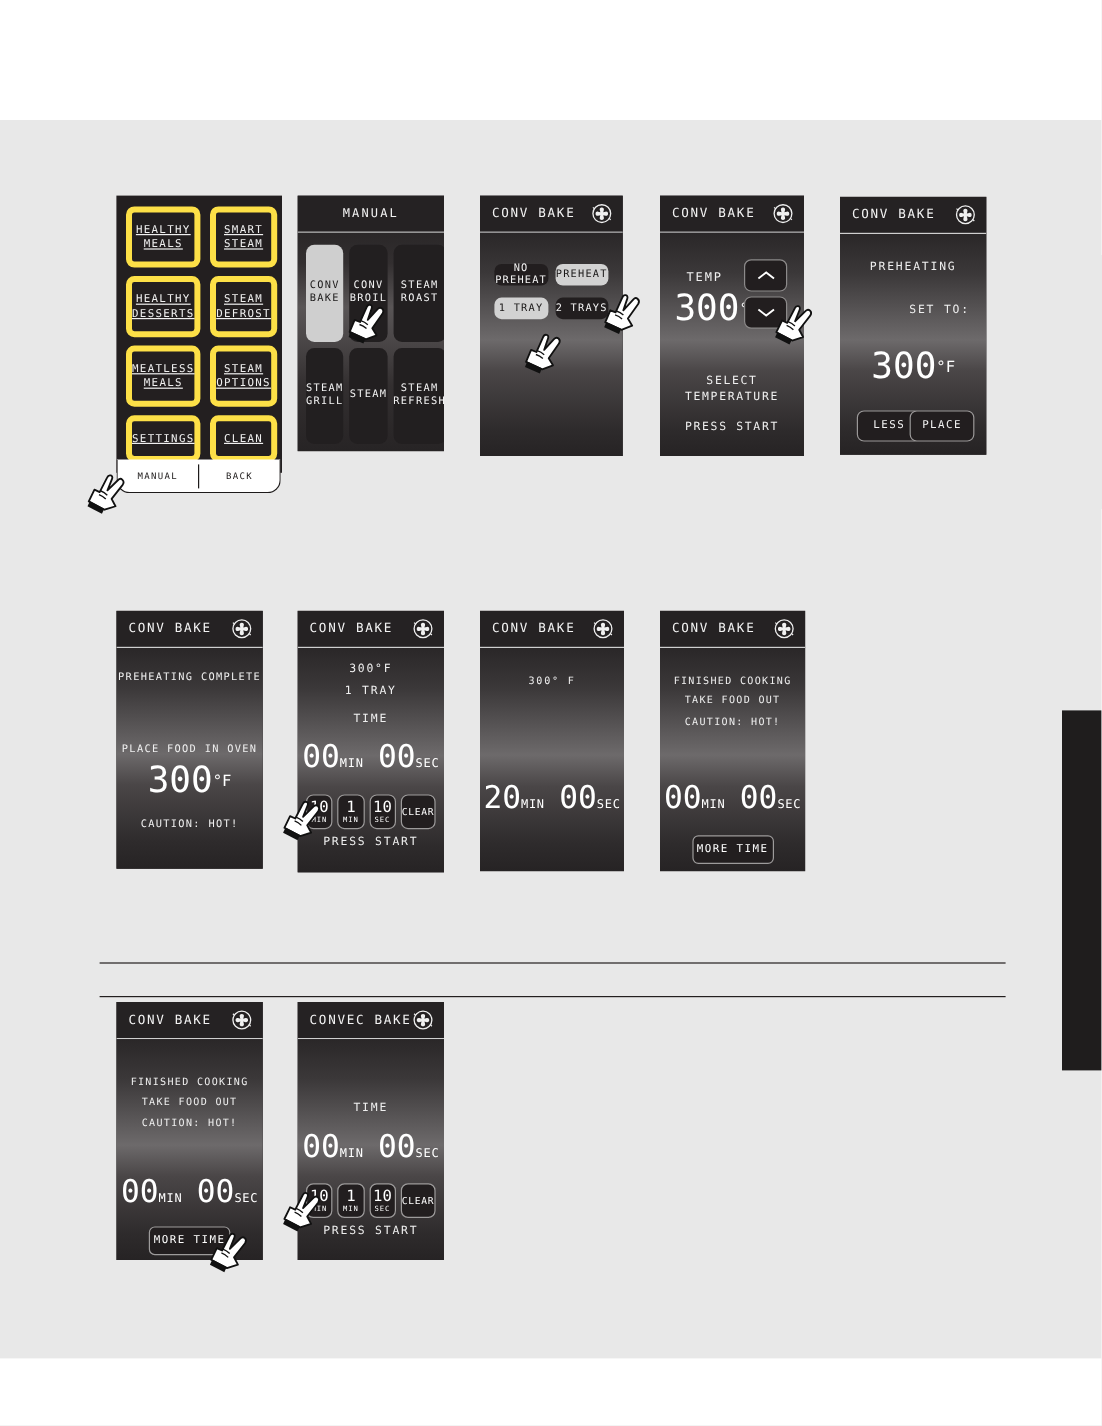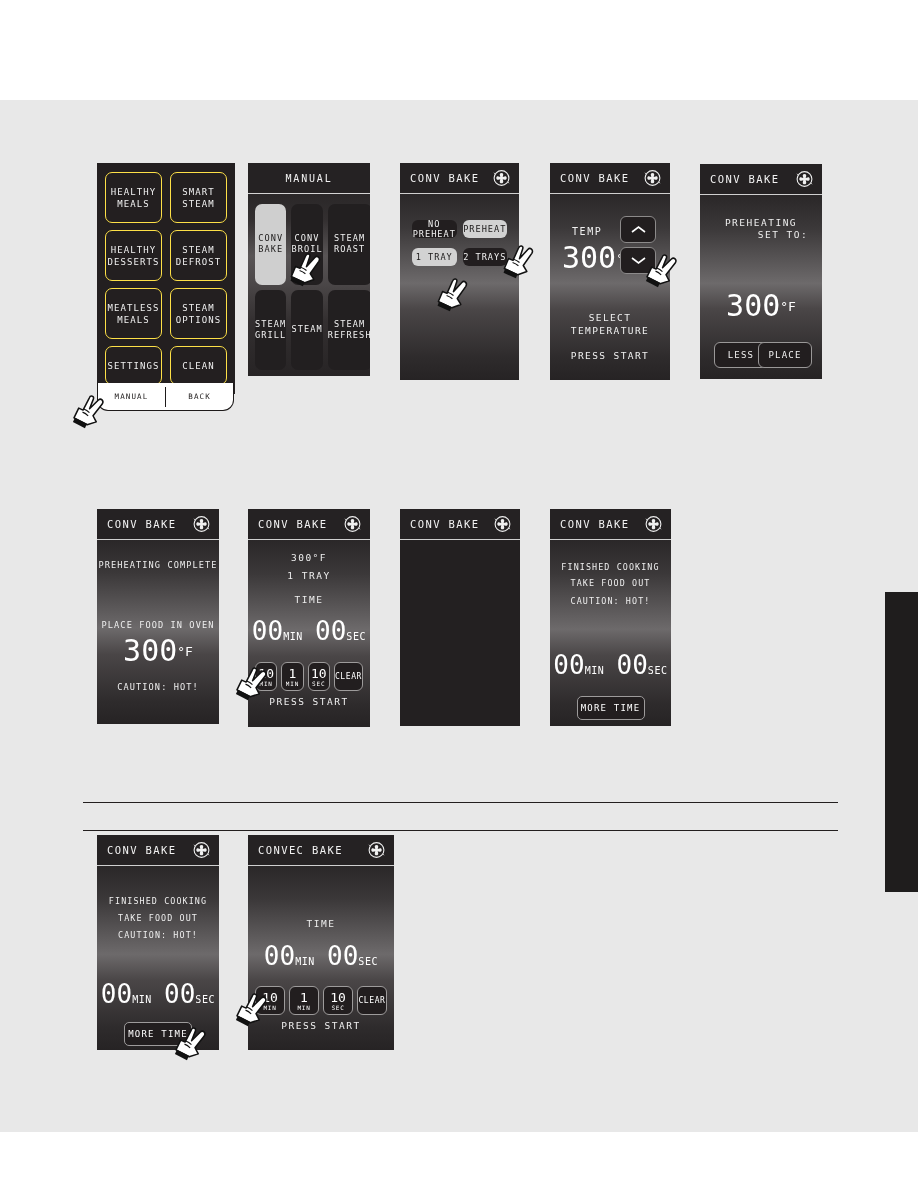--- a/index.html
+++ b/index.html
@@ -57,30 +57,31 @@
 
   
   .menu-panel{
     background:#231f20;
     padding:9px 8px 9px 8px;
     display:grid;
     grid-template-columns:1fr 1fr;
     gap:7px 8px;
   }
   .menu-btn{
-    border:1px solid #fde047;
+    border:5px solid #fde047;
     border-radius:7px;
     background:#231f20;
     color:#f0f0f0;
     font-size:9px;
     letter-spacing:1.1px;
     line-height:12px;
     display:flex;align-items:center;justify-content:center;
     text-align:center;
     white-space:pre-line;
+    text-decoration:underline;
   }
   .manual-bar{
     position:absolute;
     background:#ffffff;
     border:1.3px solid #1d1a1a;
     border-radius:0 0 11px 11px;
     border-top:none;
     display:flex;align-items:center;
   }
   .manual-bar .half{
@@ -341,21 +342,21 @@
 
 <div class="panel" style="left:700px;top:164px;width:122px;height:215px;">
   <div class="panel-head">
     <span class="ttl">CONV BAKE</span>
     <svg class="fan-icon" viewBox="0 0 17 17">
         <use href="#fan-g"></use>
       </svg>
   </div>
   <div class="panel-body">
     <div class="ctr-line" style="top:22px;">PREHEATING</div>
-    <div class="ctr-line" style="top:34px;padding-left:44px;">SET TO:</div>
+    <div class="ctr-line" style="top:58px;padding-left:44px;">SET TO:</div>
     <div class="big-temp" style="top:93px;">
       <span>300</span><span class="unit">°F</span>
     </div>
     <div class="lm-btn" style="left:14px;">LESS</div>
     <div class="lm-btn" style="right:10px;">PLACE</div>
   </div>
 </div>
 
 <div class="panel" style="left:97px;top:509px;width:122px;height:215px;">
   <div class="panel-head">
@@ -410,20 +411,26 @@
   <use href="#hand-g" transform="rotate(-12 18 22)"></use>
 </svg>
 
 <div class="panel" style="left:400px;top:509px;width:120px;height:217px;">
   <div class="panel-head">
     <span class="ttl">CONV BAKE</span>
     <svg class="fan-icon" viewBox="0 0 17 17">
         <use href="#fan-g"></use>
       </svg>
   </div>
+  <div class="panel-body">
+    <div class="ctr-line" style="top:22px;font-size:8.4px;">300° F</div>
+    <div class="time-row" style="top:110px;">
+      <span>20</span><span class="suf">MIN</span><span class="gap"></span><span>00</span><span class="suf">SEC</span>
+    </div>
+  </div>
 </div>
 
 <div class="panel" style="left:550px;top:509px;width:121px;height:217px;">
   <div class="panel-head">
     <span class="ttl">CONV BAKE</span>
     <svg class="fan-icon" viewBox="0 0 17 17">
         <use href="#fan-g"></use>
       </svg>
   </div>
   <div class="panel-body">
@@ -451,21 +458,21 @@
     <div class="time-row" style="top:113px;">
       <span>00</span><span class="suf">MIN</span><span class="gap"></span><span>00</span><span class="suf">SEC</span>
     </div>
     <div class="more-time" style="top:156px;">MORE TIME</div>
   </div>
 </div>
 <svg class="hand" style="left:172px;top:1022px;" viewBox="0 0 40 42">
   <use href="#hand-g" transform="rotate(-12 18 22)"></use>
 </svg>
 
-<div class="panel" style="left:248px;top:835px;width:146px;height:215px;">
+<div class="panel" style="left:248px;top:835px;width:122px;height:215px;">
   <div class="panel-head">
     <span class="ttl">CONVEC BAKE</span>
     <svg class="fan-icon" viewBox="0 0 17 17">
         <use href="#fan-g"></use>
       </svg>
   </div>
   <div class="panel-body">
     <div class="ctr-line" style="top:52px;">TIME</div>
     <div class="time-row" style="top:75px;">
       <span>00</span><span class="suf">MIN</span><span class="gap"></span><span>00</span><span class="suf">SEC</span>

